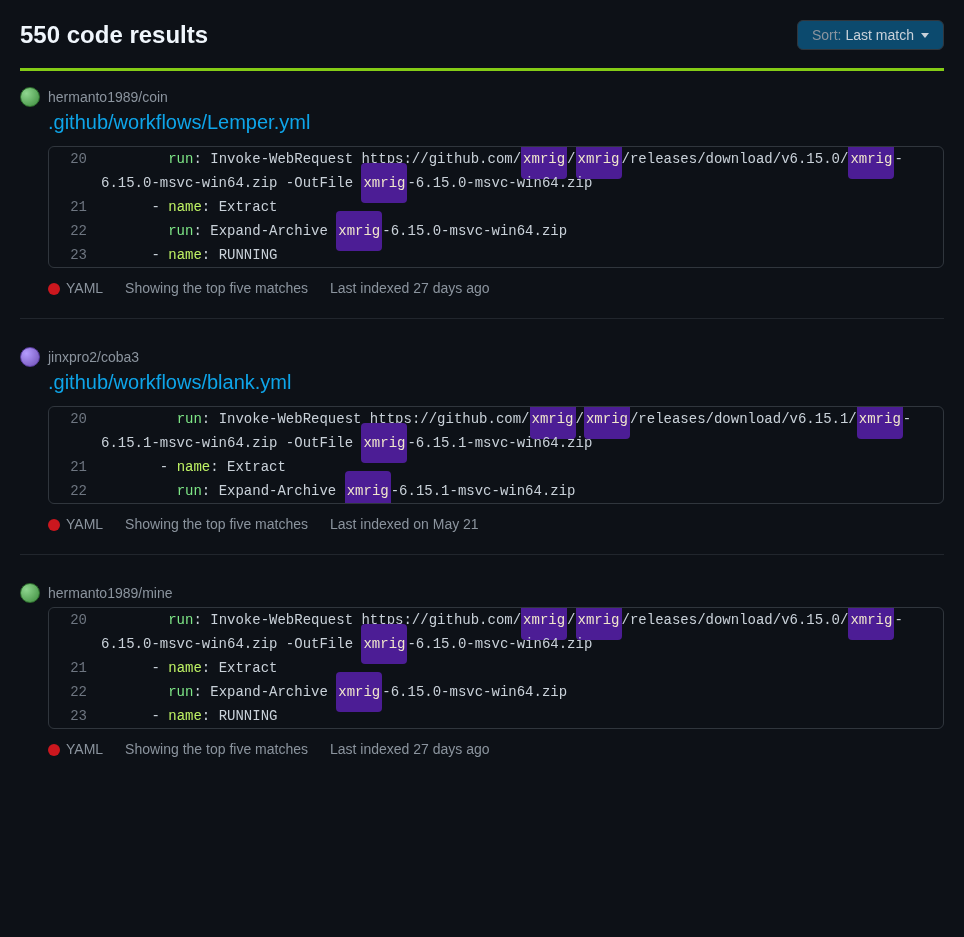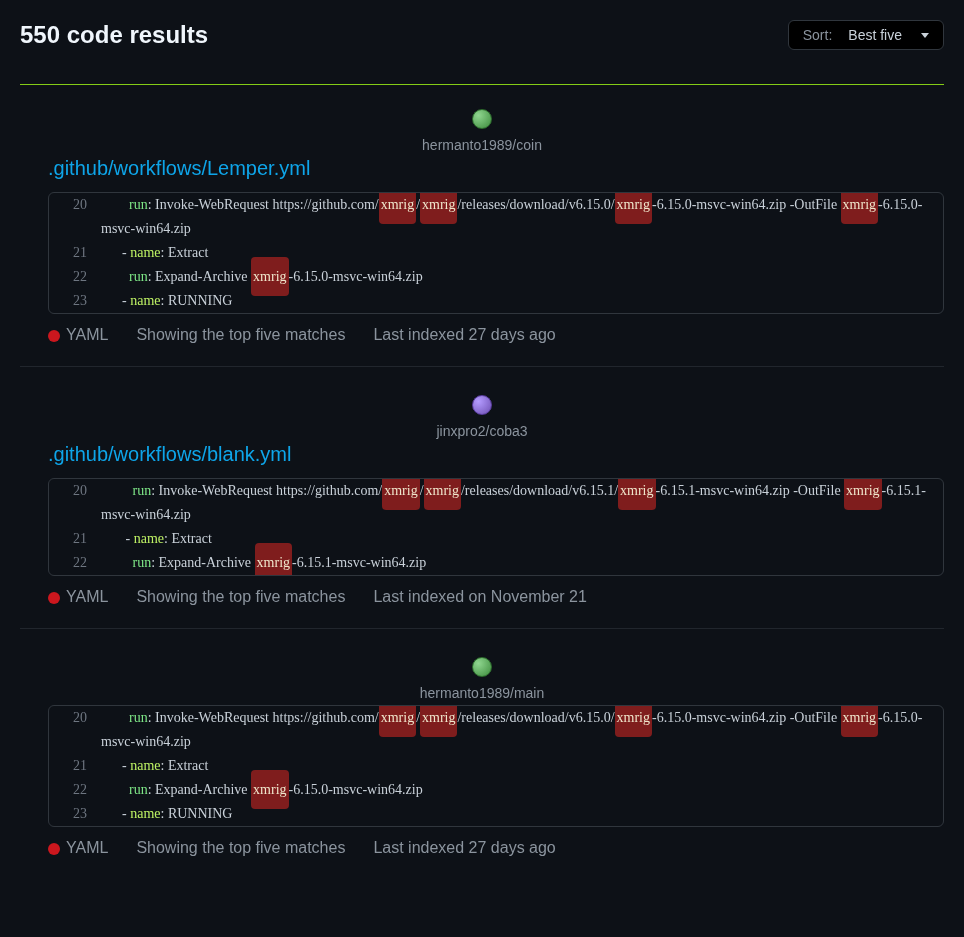--- a/index.html
+++ b/index.html
@@ -8,40 +8,40 @@
     color: #c9d1d9;
     font-family: -apple-system, BlinkMacSystemFont, "Segoe UI", Helvetica, Arial, sans-serif;
     font-size: 14px;
     width: 964px;
     padding: 20px;
   }
   .header-row {
     display: flex;
     justify-content: space-between;
     align-items: center;
-    padding-bottom: 34px;
-    border-bottom: 1px solid #84cc16;
-    margin-bottom: 24px;
+    padding-bottom: 18px;
+    border-bottom: 3px solid #84cc16;
+    margin-bottom: 16px;
   }
   .title {
     font-size: 24px;
     font-weight: 600;
     color: #f0f6fc;
   }
   .sort-btn {
-    background: #000000;
+    background: #0c4a6e;
     border: 1px solid #30363d;
     color: #8b949e;
     padding: 6px 14px;
     border-radius: 6px;
     font-size: 14px;
     cursor: pointer;
     display: flex;
     align-items: center;
-    gap: 16px;
+    gap: 4px;
   }
   .sort-btn .strong { color: #c9d1d9; font-weight: 500; }
   .caret {
     display: inline-block;
     width: 0; height: 0;
     border-left: 4px solid transparent;
     border-right: 4px solid transparent;
     border-top: 5px solid #c9d1d9;
     margin-left: 3px;
   }
@@ -49,21 +49,20 @@
     padding-bottom: 22px;
     border-bottom: 1px solid #21262d;
     margin-bottom: 28px;
   }
   .result:last-child { border-bottom: none; margin-bottom: 0; }
   .repo-line {
     display: flex;
     align-items: center;
     gap: 8px;
     margin-bottom: 4px;
-    flex-direction: column;
   }
   .avatar {
     width: 20px; height: 20px;
     border-radius: 50%;
     flex-shrink: 0;
     display: inline-block;
   }
   .avatar.green { background: radial-gradient(circle at 30% 30%, #8fd68f, #3d8b3d); border: 1px solid #2d6e2d; }
   .avatar.purple { background: radial-gradient(circle at 30% 30%, #b49cff, #6e4fb3); border: 1px solid #5a3da0; }
   .repo-name { color: #8b949e; font-size: 14px; }
@@ -76,74 +75,74 @@
     display: inline-block;
   }
   .code-block {
     border: 1px solid #30363d;
     border-radius: 6px;
     margin-left: 28px;
     overflow: hidden;
   }
   .code-line {
     display: flex;
-    font-family: Liberation Serif, serif;
+    font-family: Liberation Mono, monospace;
     font-size: 14px;
     line-height: 24px;
   }
   .gutter {
     width: 52px;
     text-align: right;
     padding-right: 14px;
     color: #6e7681;
     user-select: none;
     flex-shrink: 0;
   }
   .code {
     padding-right: 10px;
     white-space: pre-wrap;
     word-break: break-word;
     color: #c9d1d9;
   }
   .kw-run { color: #7ee787; }
   .kw-name { color: #bef264; }
   .hl {
-    background: #7f1d1d;
+    background: #4c1d95;
     color: #f0e6cc;
     border-radius: 4px;
     padding: 12px 2px;
     text-align: center;
   }
   .meta-row {
     display: flex;
     align-items: center;
-    gap: 28px;
+    gap: 22px;
     margin-top: 12px;
     margin-left: 28px;
     color: #8b949e;
-    font-size: 16px;
+    font-size: 14px;
   }
   .lang-dot {
     width: 12px; height: 12px;
     border-radius: 50%;
     background: #cb171e;
     display: inline-block;
     margin-right: 6px;
     vertical-align: middle;
   }
   .lang { color: #8b949e; }
 </style>
 </head>
 <body>
 
 <div class="header-row">
   <h2 class="title">550 code results</h2>
   <button class="sort-btn">
     <span>Sort:</span>
-    <span class="strong">Best five</span>
+    <span class="strong">Last match</span>
     <span class="caret"></span>
   </button>
 </div>
 
 <div id="results">
     <div class="result"><div class="repo-line">
         <span class="avatar green"></span>
         <a class="repo-name">hermanto1989/coin</a>
       </div><a class="file-path">.github/workflows/Lemper.yml</a><div class="code-block">
         <div class="code-line">
@@ -179,25 +178,25 @@
           <div class="gutter">21</div>
           <div class="code"><span>       - </span><span class="kw-name">name</span><span>: Extract</span></div>
         </div>
         <div class="code-line">
           <div class="gutter">22</div>
           <div class="code"><span>         </span><span class="kw-run">run</span><span>: Expand-Archive </span><span class="hl">xmrig</span><span>-6.15.1-msvc-win64.zip</span></div>
         </div>
       </div><div class="meta-row">
         <span><span class="lang-dot"></span><span class="lang">YAML</span></span>
         <span>Showing the top five matches</span>
-        <span>Last indexed on November 21</span>
+        <span>Last indexed on May 21</span>
       </div></div>
     <div class="result"><div class="repo-line">
         <span class="avatar green"></span>
-        <a class="repo-name">hermanto1989/main</a>
+        <a class="repo-name">hermanto1989/mine</a>
       </div><div class="code-block">
         <div class="code-line">
           <div class="gutter">20</div>
           <div class="code"><span>        </span><span class="kw-run">run</span><span>: Invoke-WebRequest https://github.com/</span><span class="hl">xmrig</span><span>/</span><span class="hl">xmrig</span><span>/releases/download/v6.15.0/</span><span class="hl">xmrig</span><span>-6.15.0-msvc-win64.zip -OutFile </span><span class="hl">xmrig</span><span>-6.15.0-msvc-win64.zip</span></div>
         </div>
         <div class="code-line">
           <div class="gutter">21</div>
           <div class="code"><span>      - </span><span class="kw-name">name</span><span>: Extract</span></div>
         </div>
         <div class="code-line">

